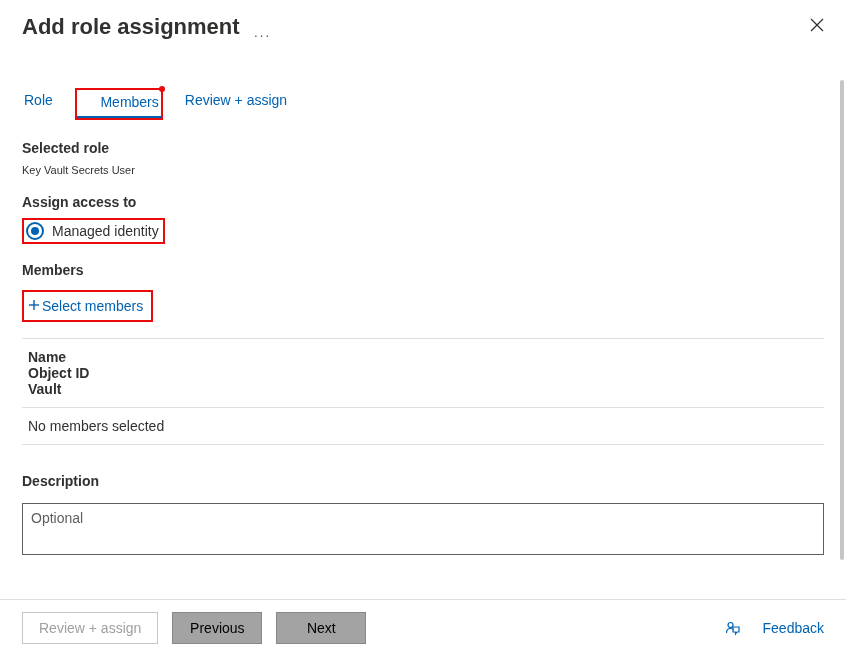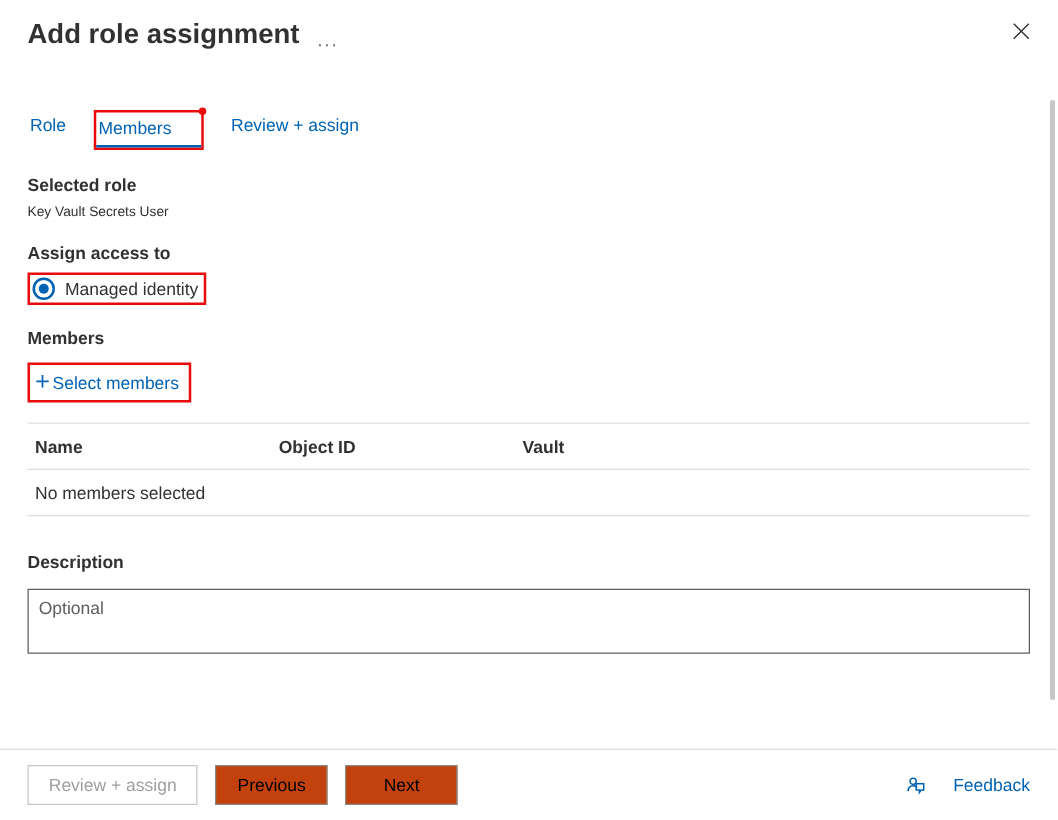--- a/index.html
+++ b/index.html
@@ -46,20 +46,21 @@
     padding: 4px;
   }
   .close-btn svg { width: 14px; height: 14px; stroke: #323130; }
 
   
   .tabs {
     display: flex;
     gap: 20px;
     margin-top: 48px;
     font-size: 14px;
+    text-align: right;
   }
   .tab {
     color: #0062b3;
     padding: 4px 2px 8px;
     cursor: pointer;
     position: relative;
   }
   .tab.active-underline::after {
     content: "";
     position: absolute;
@@ -153,20 +154,21 @@
   .members-table {
     width: 100%;
     border-top: 1px solid #e1dfdd;
     margin-top: 8px;
   }
   .members-table .thead, .members-table .trow {
     display: flex;
     border-bottom: 1px solid #e1dfdd;
     padding: 10px 0 10px 6px;
     font-size: 14px;
+    flex-direction: column;
   }
   .members-table .thead { font-weight: 600; }
   .col-name { width: 195px; }
   .col-objid { width: 195px; }
   .col-type { flex: 1; }
 
   
   .desc-field {
     width: 100%;
     height: 52px;
@@ -200,21 +202,21 @@
     display: flex;
     align-items: center;
     gap: 14px;
     background: #fff;
   }
   .btn {
     min-width: 90px;
     padding: 7px 16px;
     font-size: 14px;
     border: 1px solid #8a8886;
-    background: #c2410c;
+    background: #a3a3a3;
     cursor: pointer;
     text-align: center;
   }
   .btn.disabled {
     color: #a19f9d;
     border-color: #c8c6c4;
     background: #fff;
     cursor: default;
   }
   .footer-spacer { flex: 1; }

